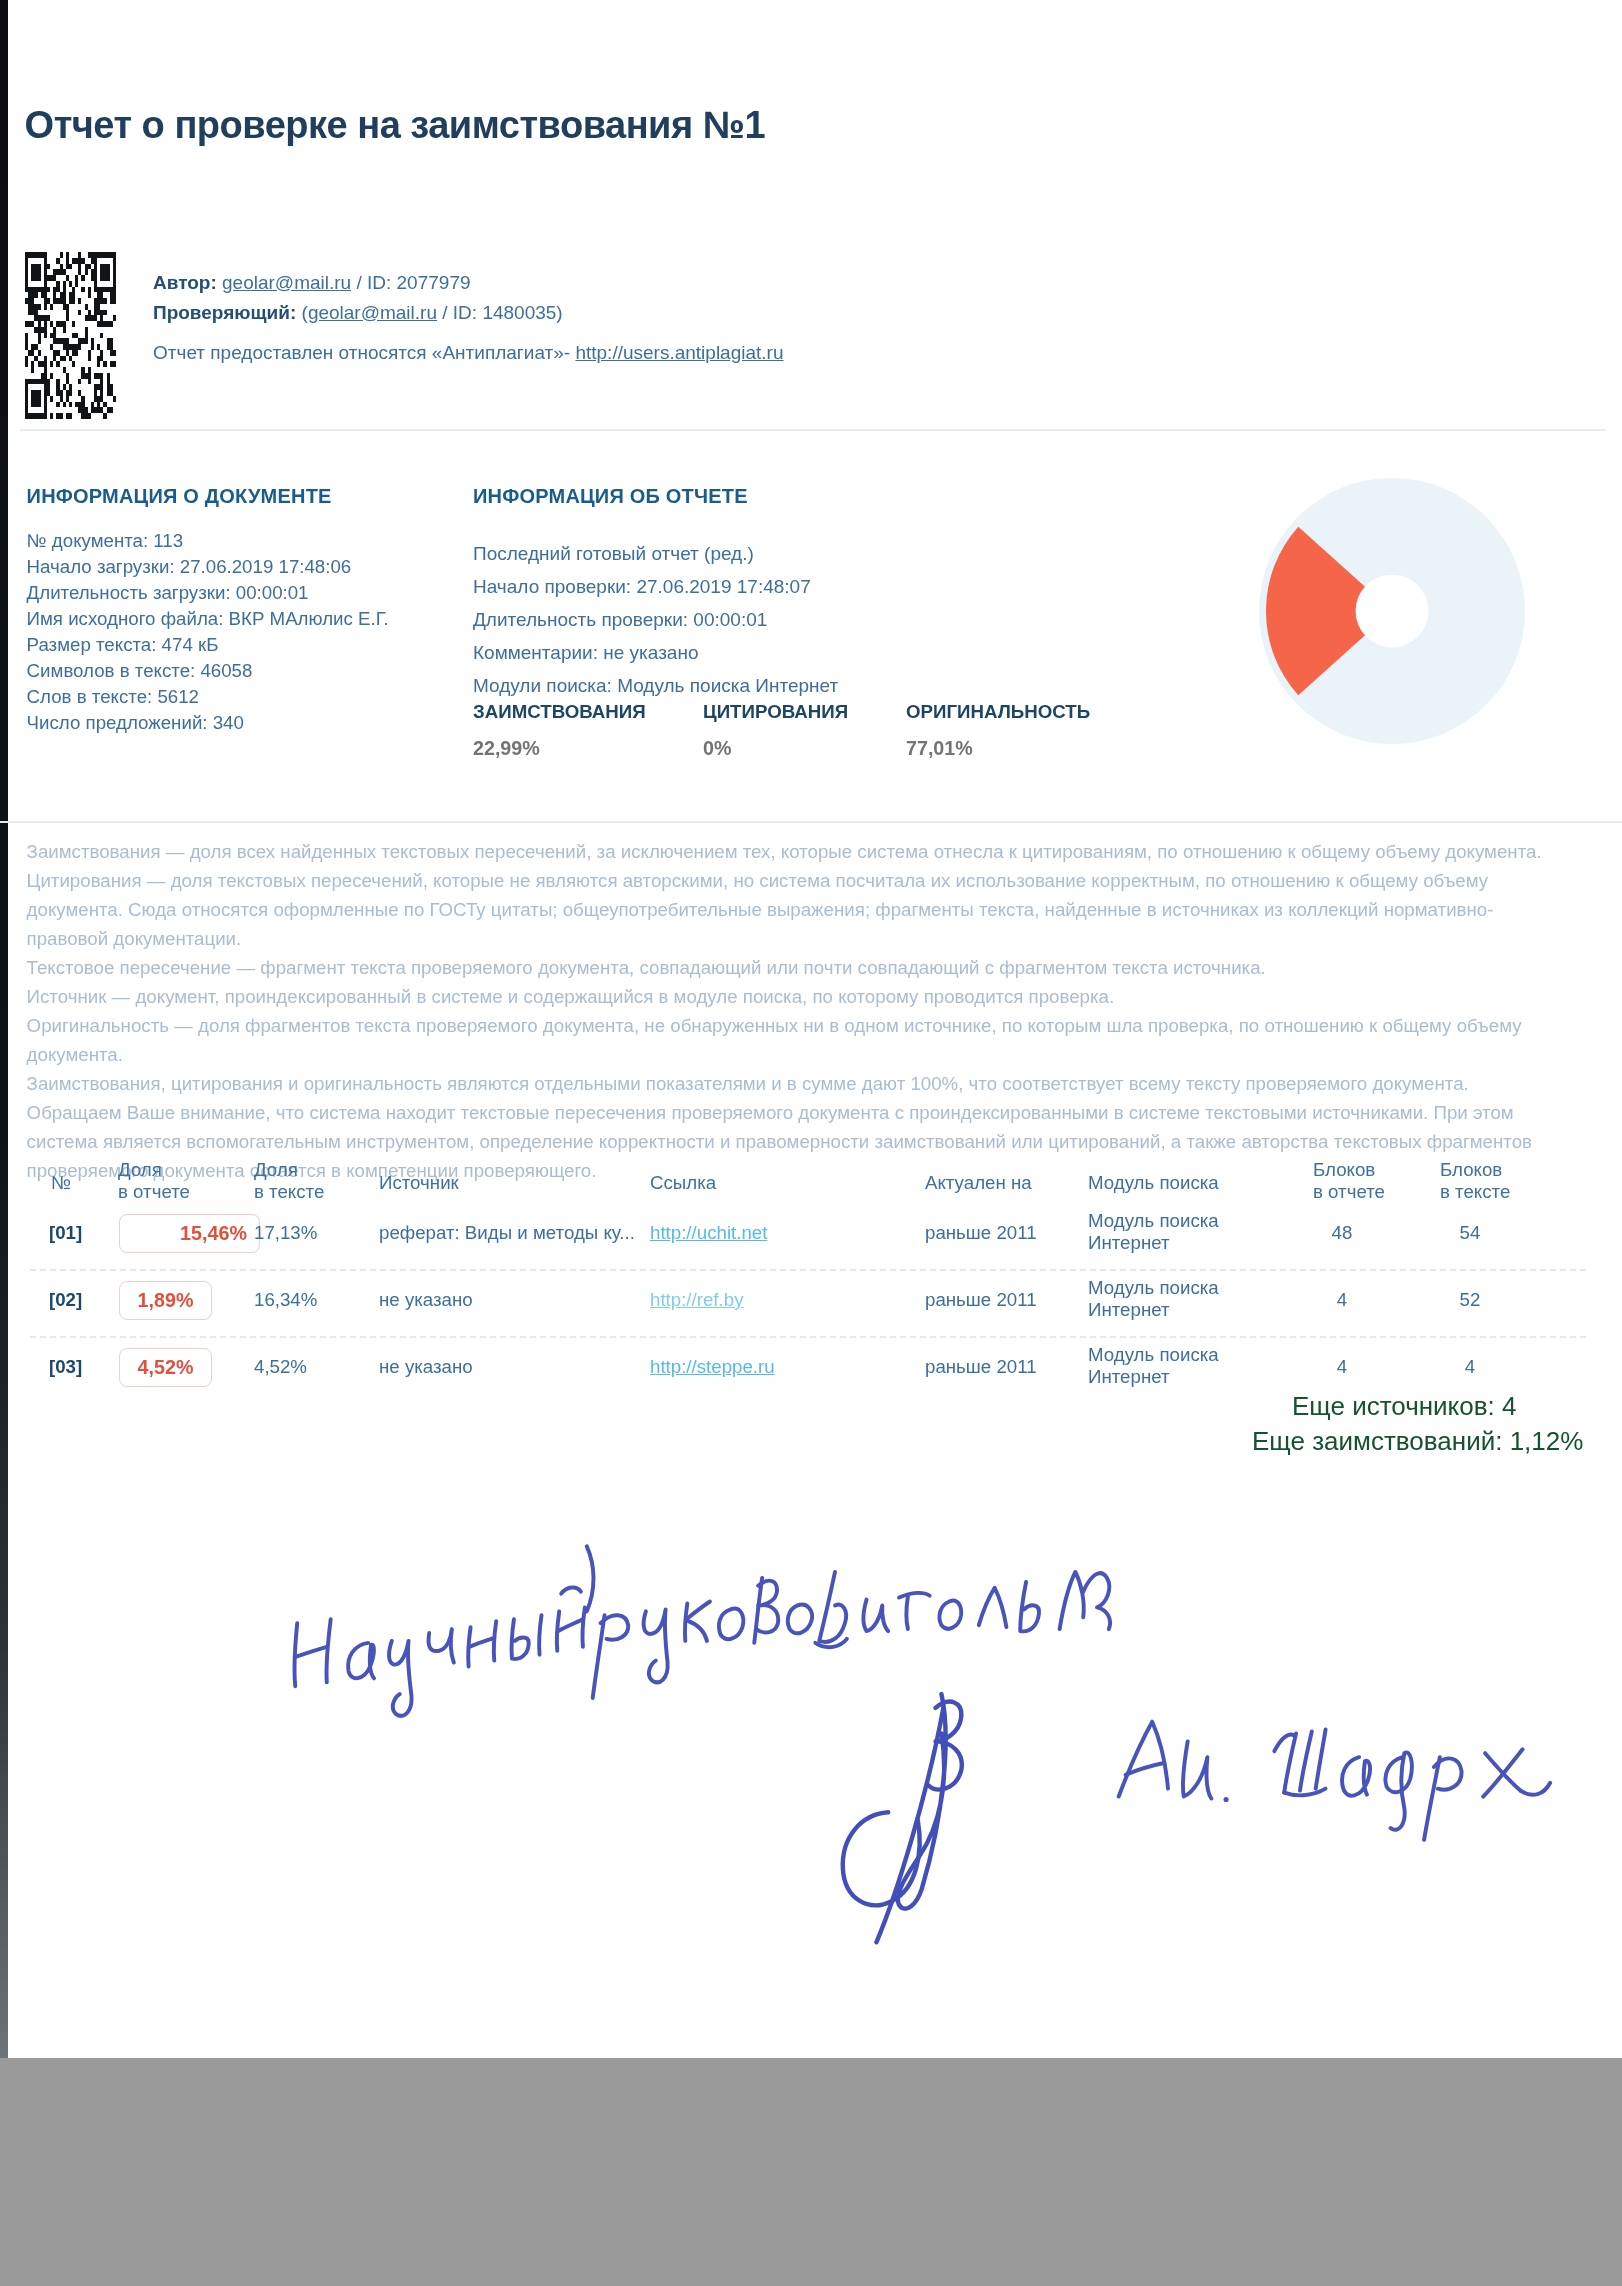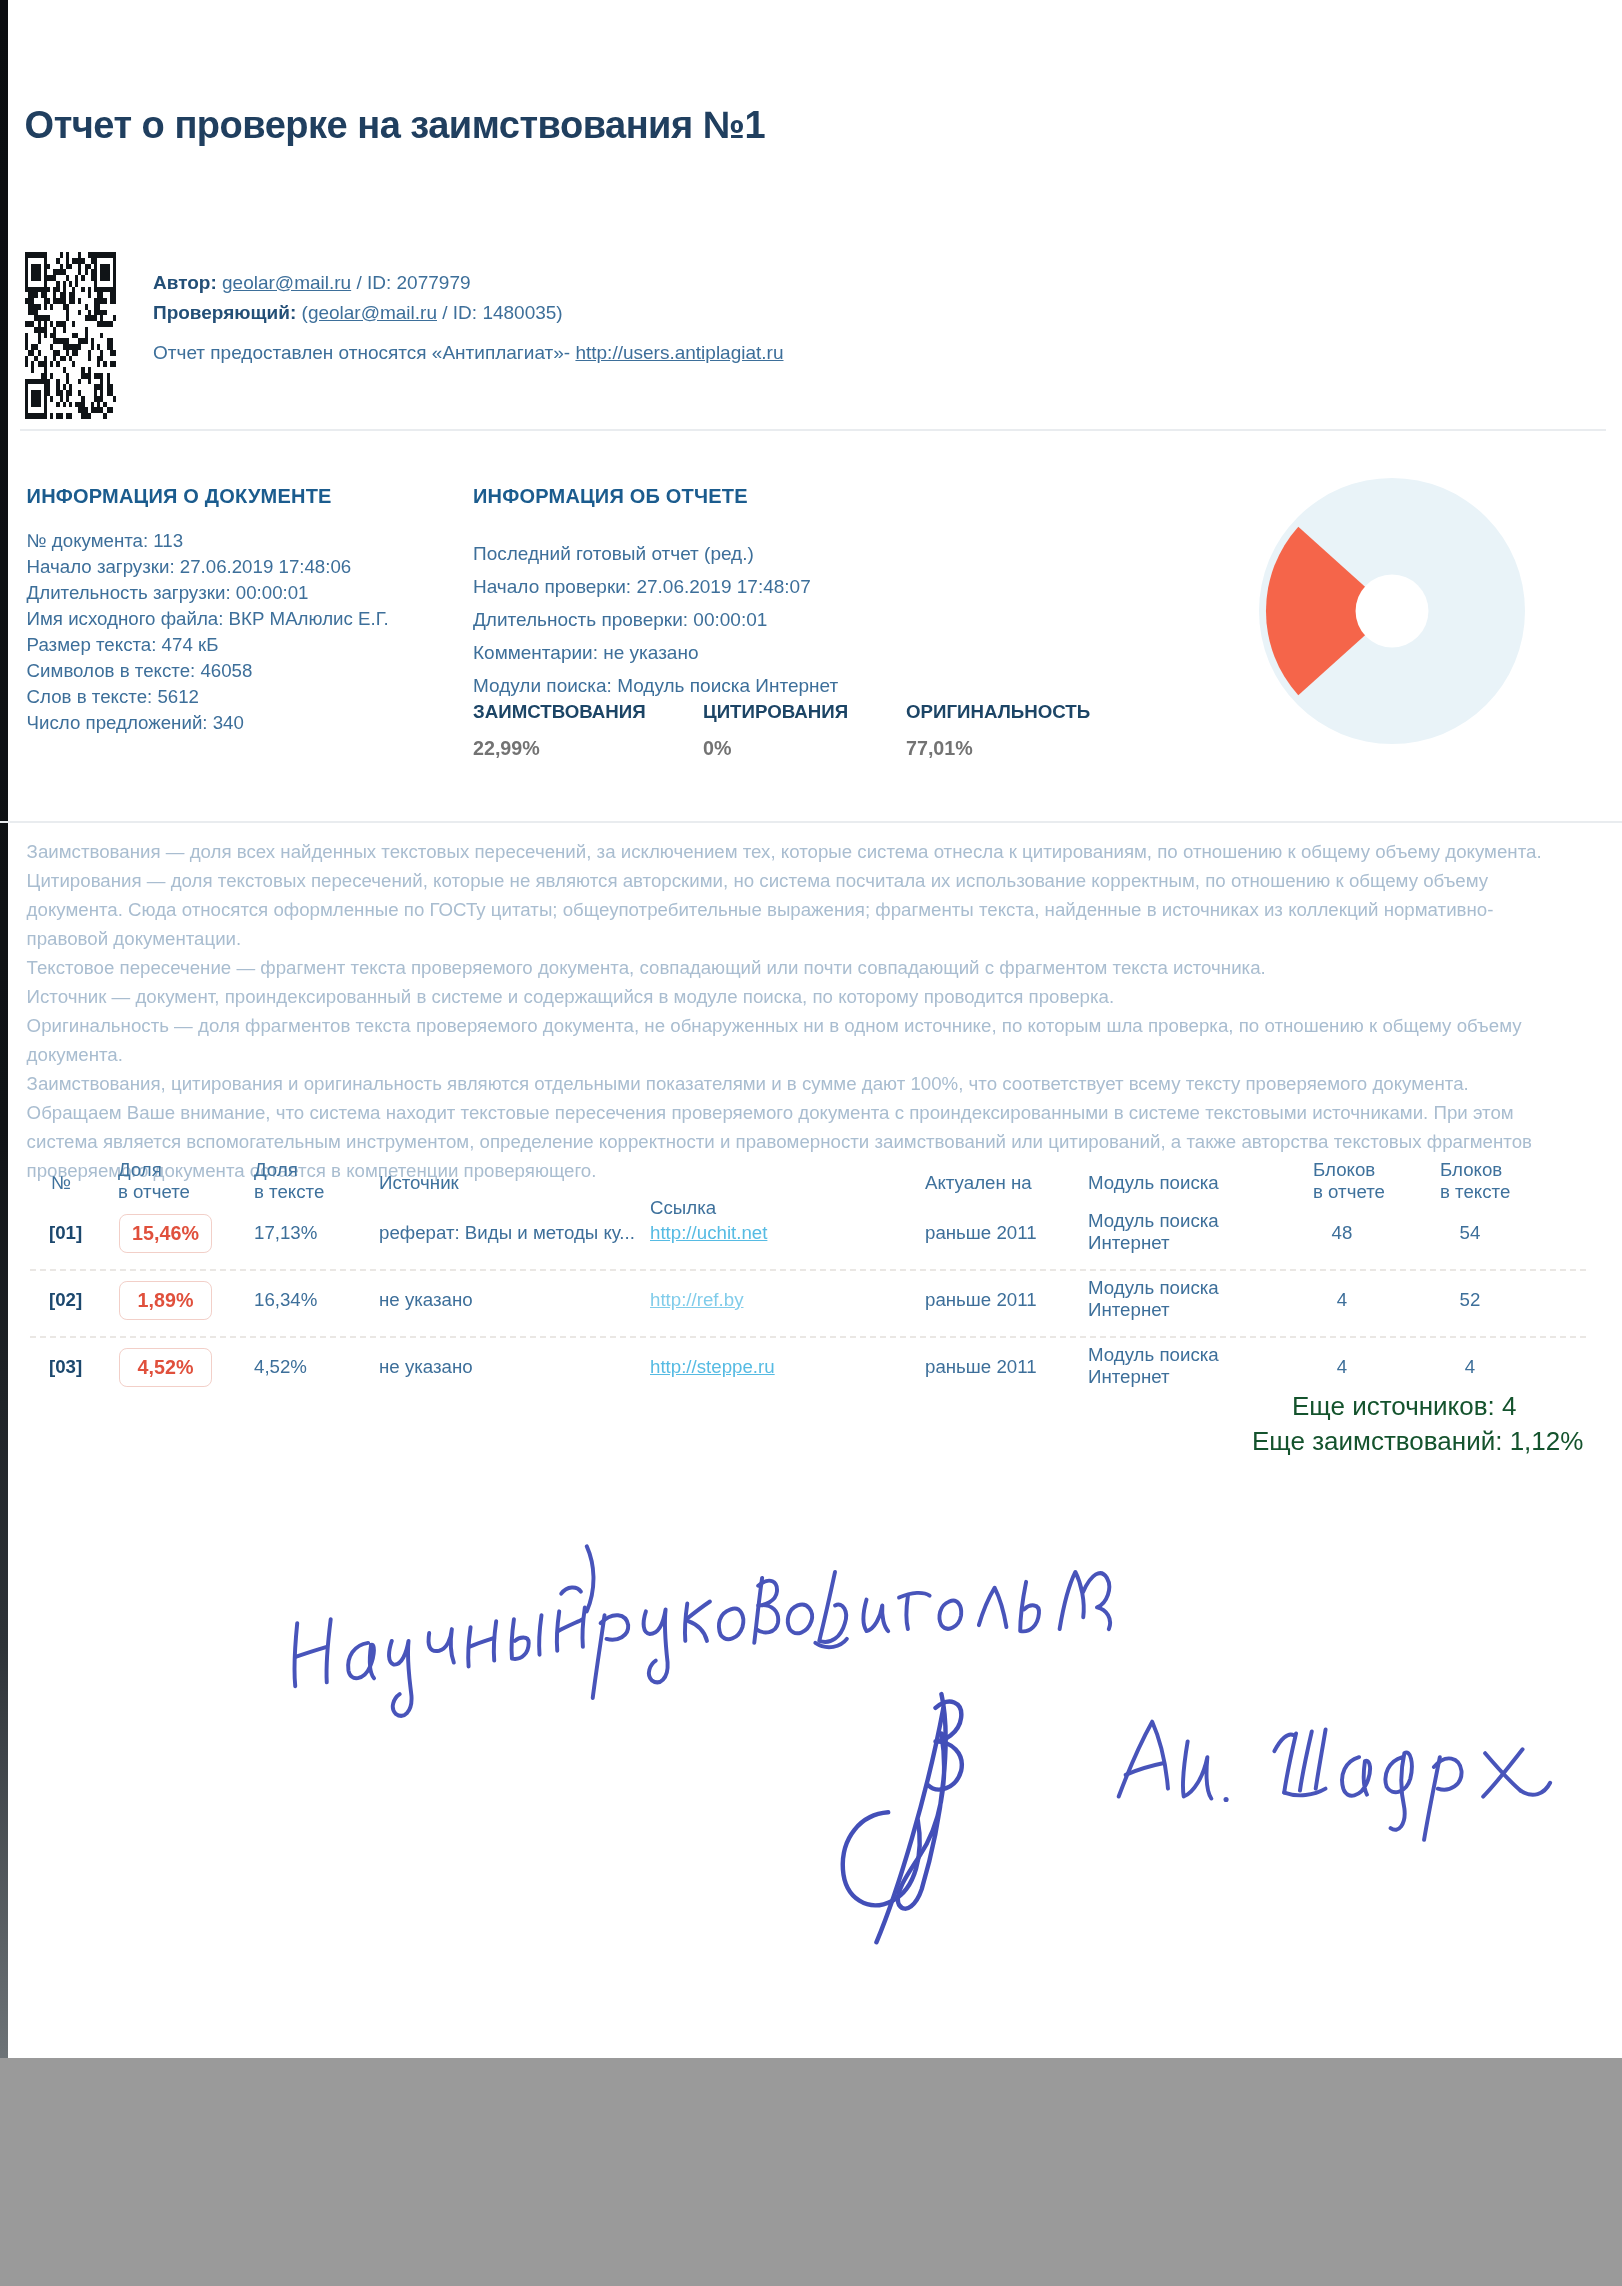--- a/index.html
+++ b/index.html
@@ -498,34 +498,34 @@
   <div class="abs th" style="left:51px;top:1172px;">№</div>
   <div class="abs th" style="left:118px;top:1159px;">
     <div>Доля</div>
     <div>в отчете</div>
   </div>
   <div class="abs th" style="left:254px;top:1159px;">
     <div>Доля</div>
     <div>в тексте</div>
   </div>
   <div class="abs th" style="left:379px;top:1172px;">Источник</div>
-  <div class="abs th" style="left:650px;top:1172px;margin-top:25px;">Ссылка</div>
+  <div class="abs th" style="left:650px;top:1172px;">Ссылка</div>
   <div class="abs th" style="left:925px;top:1172px;">Актуален на</div>
   <div class="abs th" style="left:1088px;top:1172px;">Модуль поиска</div>
   <div class="abs th" style="left:1313px;top:1159px;">
     <div>Блоков</div>
     <div>в отчете</div>
   </div>
   <div class="abs th" style="left:1440px;top:1159px;">
     <div>Блоков</div>
     <div>в тексте</div>
   </div>
 
   <div class="abs td-num" style="left:49px;top:1222px;">[01]</div>
-  <div class="abs pct-box" style="left:119px;top:1214px;">
+  <div class="abs pct-box" style="left:119px;top:1214px;padding-left:48px;">
     <span>15,46%</span>
   </div>
   <div class="abs td" style="left:254px;top:1222px;">17,13%</div>
   <div class="abs td" style="left:379px;top:1222px;">реферат: Виды и методы ку...</div>
   <a class="abs cyan-link" style="left:650px;top:1222px;">http://uchit.net</a>
   <div class="abs td" style="left:925px;top:1222px;">раньше 2011</div>
   <div class="abs td" style="left:1088px;top:1210px;">
     <div>Модуль поиска</div>
     <div>Интернет</div>
   </div>

